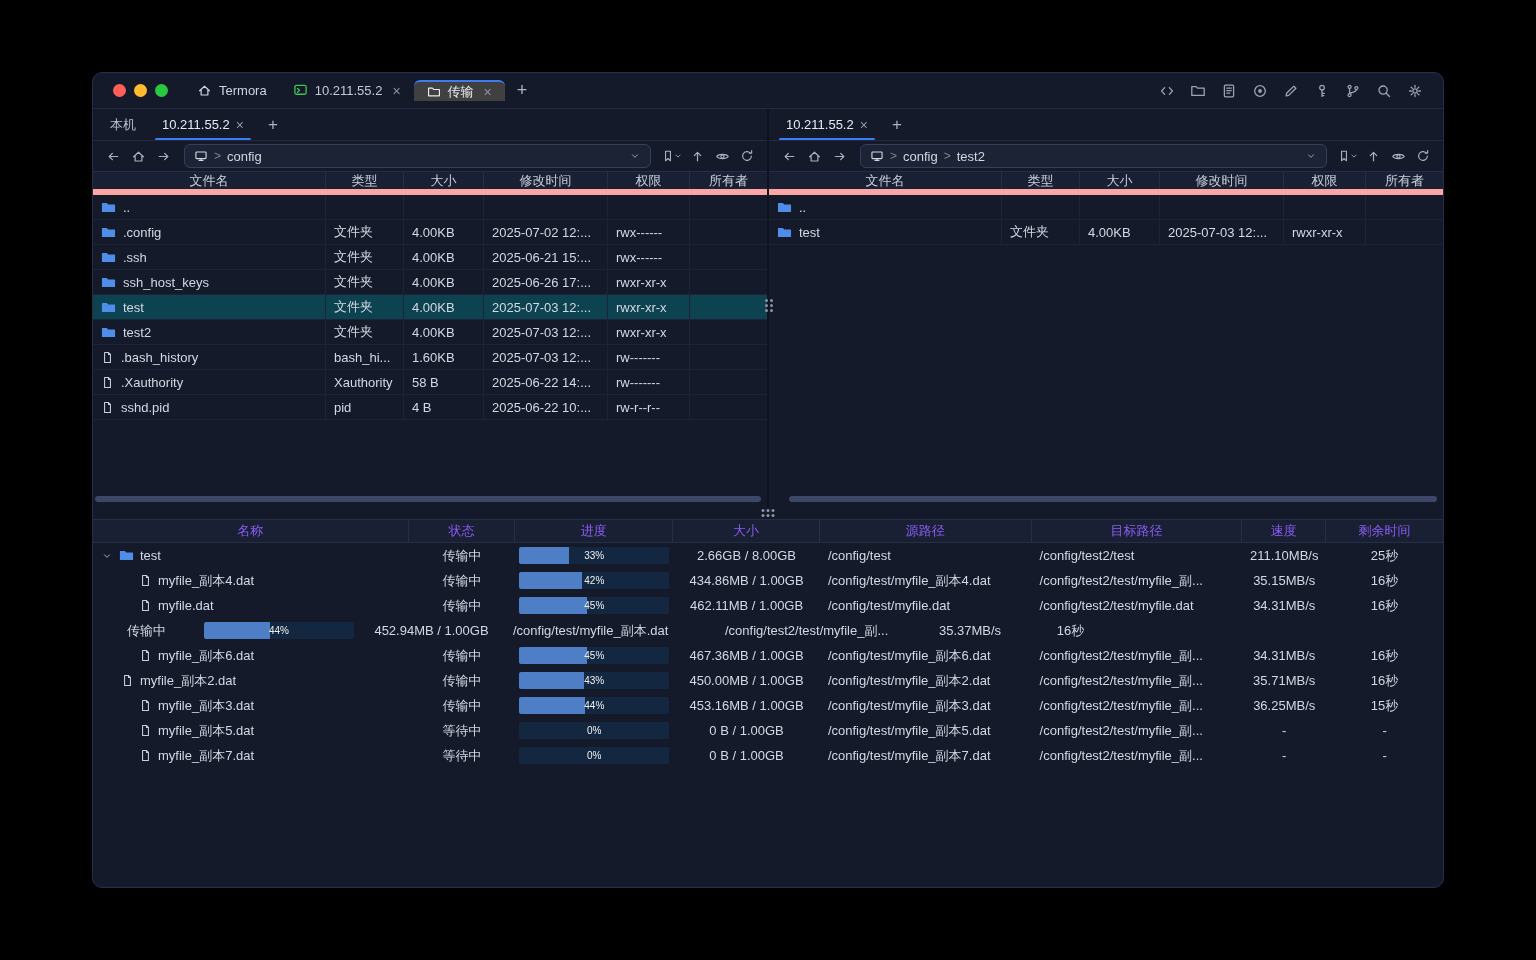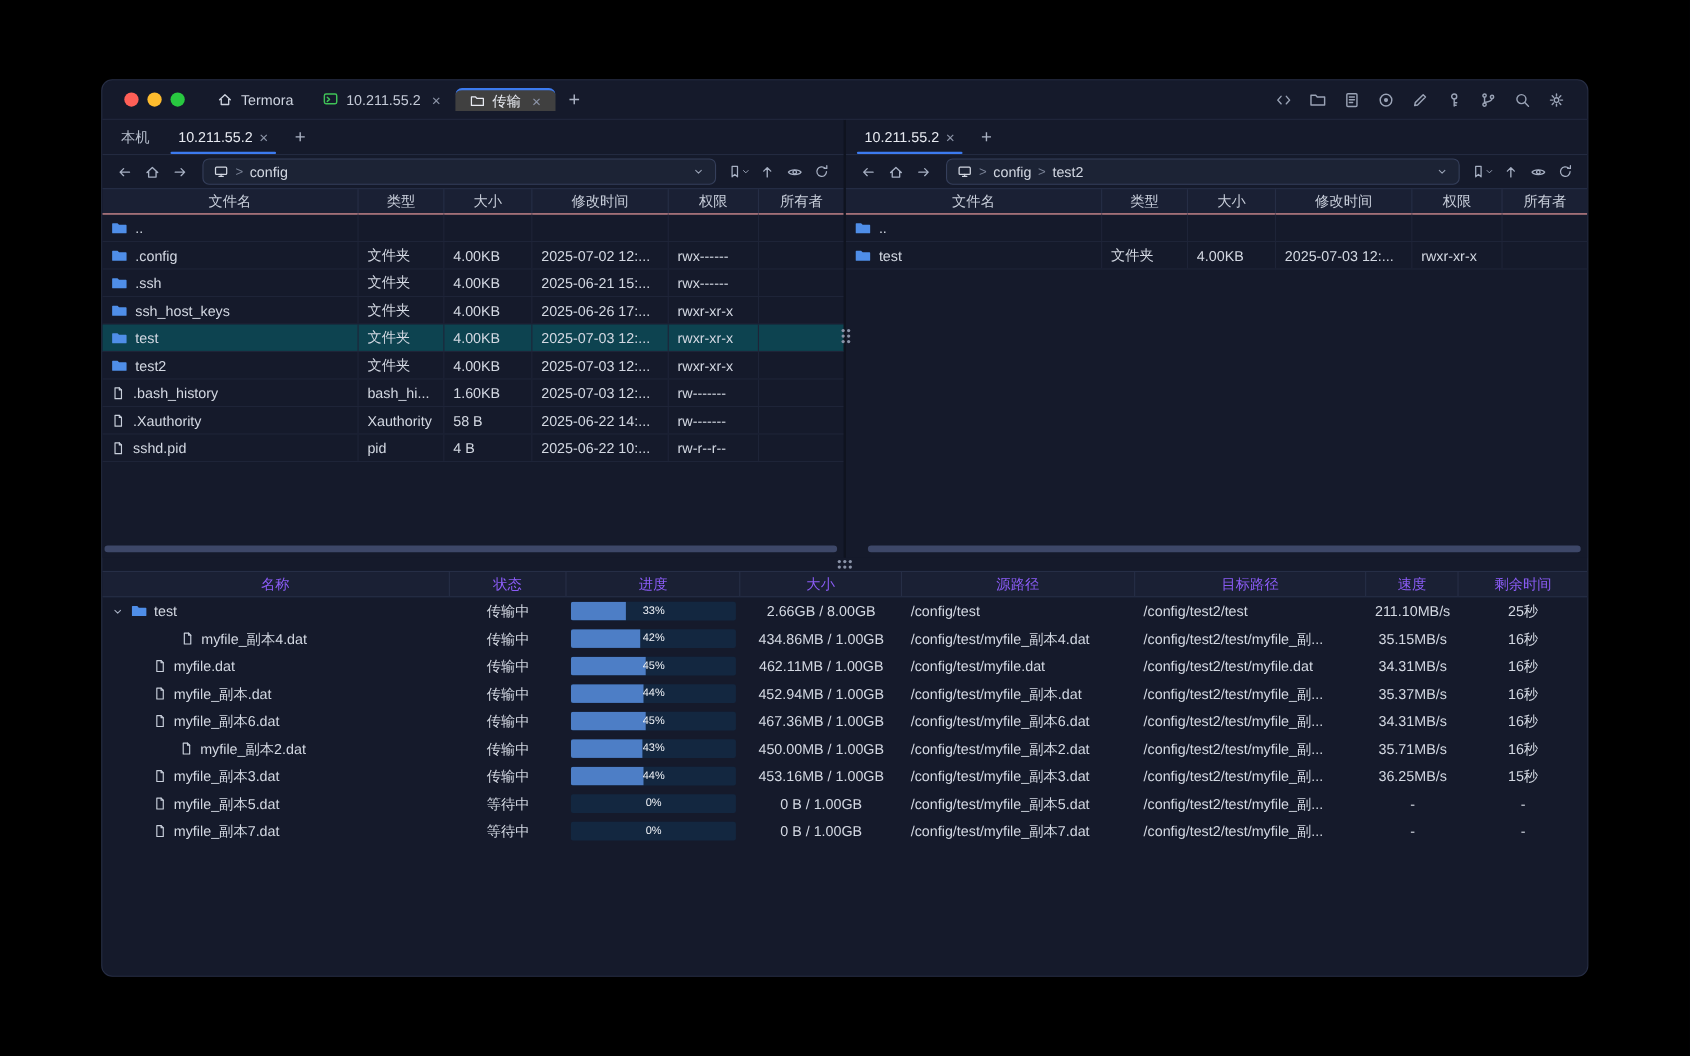--- a/index.html
+++ b/index.html
@@ -36,21 +36,21 @@
 .ptab.active:after{content:"";position:absolute;left:6px;right:6px;bottom:0;height:2px;background:#3c7bf0;border-radius:1px}
 .ptab .x{color:#8b93a6;font-size:14px}
 .ptab.plus{font-size:17px;color:#aab2c3;padding:0 11px}
 .nav{height:30px;flex:0 0 30px;display:flex;align-items:center;gap:1px;padding:0 8px}
 .nbtn{min-width:24px;height:24px;display:flex;align-items:center;justify-content:center;color:#a7b0c3;border-radius:4px}
 .nbtn.bk svg:last-child{width:10px;height:10px;margin-left:-2px}
 .crumb{flex:1;height:24px;margin:0 8px;background:#1c2335;border:1px solid #353f5b;border-radius:6px;
   display:flex;align-items:center;gap:6px;padding:0 9px;color:#d2d7e1;overflow:hidden}
 .crumb .sep{color:#7b8498;font-size:12px}
 .crumb-chev{margin-left:auto;color:#9aa3b6;display:flex}
-.thead{height:24px;flex:0 0 24px;display:flex;background:#1a2034;border-top:1px solid #262e46;border-bottom:1px solid #fca5a5}
+.thead{height:24px;flex:0 0 24px;display:flex;background:#1a2034;border-top:1px solid #262e46;border-bottom:6px solid #fca5a5}
 .hc{display:flex;align-items:center;justify-content:center;color:#c9cfdb;border-right:1px solid #262e46}
 .hc:last-child{border-right:none}
 .c0{width:233px}.c1{width:78px}.c2{width:80px}.c3{width:124px}.c4{width:82px}.c5{width:77px}
 .frow{height:25px;display:flex;border-bottom:1px solid #1e2438}
 .frow.sel{background:#0d4350}
 .fc{display:flex;align-items:center;padding:0 8px;border-right:1px solid #1e2438;overflow:hidden;white-space:nowrap}
 .fc:last-child{border-right:none}
 .fc.c0{gap:7px}
 .icon.folder{color:#4f8ee8}
 .icon.filec{color:#c9d0dc}
@@ -578,21 +578,21 @@
                 <span class="plabel">33%</span>
               </div>
             </div>
             <div class="tc t3 ctr">2.66GB / 8.00GB</div>
             <div class="tc t4">/config/test</div>
             <div class="tc t5">/config/test2/test</div>
             <div class="tc t6 ctr">211.10MB/s</div>
             <div class="tc t7 ctr">25秒</div>
           </div>
           <div class="trow">
-            <div class="tc t0" style="padding-left:71px">
+            <div class="tc t0" style="padding-left:46px">
               <span class="icon filec">
                 <svg viewBox="0 0 16 16" width="13" height="13" fill="none" stroke="currentColor" stroke-width="1.3" stroke-linecap="round" stroke-linejoin="round">
                   <path d="M4.4 1.9h4.8l2.4 2.4v9.8H4.4z"></path>
                   <path d="M9.2 1.9v2.4h2.4"></path>
                 </svg>
               </span>
               <span>myfile_副本4.dat</span>
             </div>
             <div class="tc t1 ctr">传输中</div>
             <div class="tc t2">
@@ -624,142 +624,133 @@
                 <span class="plabel">45%</span>
               </div>
             </div>
             <div class="tc t3 ctr">462.11MB / 1.00GB</div>
             <div class="tc t4">/config/test/myfile.dat</div>
             <div class="tc t5">/config/test2/test/myfile.dat</div>
             <div class="tc t6 ctr">34.31MB/s</div>
             <div class="tc t7 ctr">16秒</div>
           </div>
           <div class="trow">
+            <div class="tc t1 ctr">传输中</div>
+            <div class="tc t2">
+              <div class="ptrack">
+                <div class="pfill" style="width:44%"></div>
+                <span class="plabel">44%</span>
+              </div>
+            </div>
+            <div class="tc t3 ctr">452.94MB / 1.00GB</div>
+            <div class="tc t4">/config/test/myfile_副本.dat</div>
+            <div class="tc t5">/config/test2/test/myfile_副...</div>
+            <div class="tc t6 ctr">35.37MB/s</div>
+            <div class="tc t7 ctr">16秒</div>
+          </div>
+          <div class="trow">
             <div class="tc t0" style="padding-left:46px">
               <span class="icon filec">
                 <svg viewBox="0 0 16 16" width="13" height="13" fill="none" stroke="currentColor" stroke-width="1.3" stroke-linecap="round" stroke-linejoin="round">
                   <path d="M4.4 1.9h4.8l2.4 2.4v9.8H4.4z"></path>
                   <path d="M9.2 1.9v2.4h2.4"></path>
                 </svg>
               </span>
-              <span>myfile_副本.dat</span>
+              <span>myfile_副本6.dat</span>
             </div>
             <div class="tc t1 ctr">传输中</div>
             <div class="tc t2">
               <div class="ptrack">
-                <div class="pfill" style="width:44%"></div>
-                <span class="plabel">44%</span>
-              </div>
-            </div>
-            <div class="tc t3 ctr">452.94MB / 1.00GB</div>
-            <div class="tc t4">/config/test/myfile_副本.dat</div>
+                <div class="pfill" style="width:45%"></div>
+                <span class="plabel">45%</span>
+              </div>
+            </div>
+            <div class="tc t3 ctr">467.36MB / 1.00GB</div>
+            <div class="tc t4">/config/test/myfile_副本6.dat</div>
             <div class="tc t5">/config/test2/test/myfile_副...</div>
-            <div class="tc t6 ctr">35.37MB/s</div>
+            <div class="tc t6 ctr">34.31MB/s</div>
+            <div class="tc t7 ctr">16秒</div>
+          </div>
+          <div class="trow">
+            <div class="tc t0" style="padding-left:28px">
+              <span class="icon filec">
+                <svg viewBox="0 0 16 16" width="13" height="13" fill="none" stroke="currentColor" stroke-width="1.3" stroke-linecap="round" stroke-linejoin="round">
+                  <path d="M4.4 1.9h4.8l2.4 2.4v9.8H4.4z"></path>
+                  <path d="M9.2 1.9v2.4h2.4"></path>
+                </svg>
+              </span>
+              <span>myfile_副本2.dat</span>
+            </div>
+            <div class="tc t1 ctr">传输中</div>
+            <div class="tc t2">
+              <div class="ptrack">
+                <div class="pfill" style="width:43%"></div>
+                <span class="plabel">43%</span>
+              </div>
+            </div>
+            <div class="tc t3 ctr">450.00MB / 1.00GB</div>
+            <div class="tc t4">/config/test/myfile_副本2.dat</div>
+            <div class="tc t5">/config/test2/test/myfile_副...</div>
+            <div class="tc t6 ctr">35.71MB/s</div>
             <div class="tc t7 ctr">16秒</div>
           </div>
           <div class="trow">
             <div class="tc t0" style="padding-left:46px">
               <span class="icon filec">
                 <svg viewBox="0 0 16 16" width="13" height="13" fill="none" stroke="currentColor" stroke-width="1.3" stroke-linecap="round" stroke-linejoin="round">
                   <path d="M4.4 1.9h4.8l2.4 2.4v9.8H4.4z"></path>
                   <path d="M9.2 1.9v2.4h2.4"></path>
                 </svg>
               </span>
-              <span>myfile_副本6.dat</span>
+              <span>myfile_副本3.dat</span>
             </div>
             <div class="tc t1 ctr">传输中</div>
             <div class="tc t2">
               <div class="ptrack">
-                <div class="pfill" style="width:45%"></div>
-                <span class="plabel">45%</span>
-              </div>
-            </div>
-            <div class="tc t3 ctr">467.36MB / 1.00GB</div>
-            <div class="tc t4">/config/test/myfile_副本6.dat</div>
+                <div class="pfill" style="width:44%"></div>
+                <span class="plabel">44%</span>
+              </div>
+            </div>
+            <div class="tc t3 ctr">453.16MB / 1.00GB</div>
+            <div class="tc t4">/config/test/myfile_副本3.dat</div>
             <div class="tc t5">/config/test2/test/myfile_副...</div>
-            <div class="tc t6 ctr">34.31MB/s</div>
-            <div class="tc t7 ctr">16秒</div>
-          </div>
-          <div class="trow">
-            <div class="tc t0" style="padding-left:70px">
-              <span class="icon filec">
-                <svg viewBox="0 0 16 16" width="13" height="13" fill="none" stroke="currentColor" stroke-width="1.3" stroke-linecap="round" stroke-linejoin="round">
-                  <path d="M4.4 1.9h4.8l2.4 2.4v9.8H4.4z"></path>
-                  <path d="M9.2 1.9v2.4h2.4"></path>
-                </svg>
-              </span>
-              <span>myfile_副本2.dat</span>
-            </div>
-            <div class="tc t1 ctr">传输中</div>
-            <div class="tc t2">
-              <div class="ptrack">
-                <div class="pfill" style="width:43%"></div>
-                <span class="plabel">43%</span>
-              </div>
-            </div>
-            <div class="tc t3 ctr">450.00MB / 1.00GB</div>
-            <div class="tc t4">/config/test/myfile_副本2.dat</div>
-            <div class="tc t5">/config/test2/test/myfile_副...</div>
-            <div class="tc t6 ctr">35.71MB/s</div>
-            <div class="tc t7 ctr">16秒</div>
+            <div class="tc t6 ctr">36.25MB/s</div>
+            <div class="tc t7 ctr">15秒</div>
           </div>
           <div class="trow">
             <div class="tc t0" style="padding-left:46px">
               <span class="icon filec">
                 <svg viewBox="0 0 16 16" width="13" height="13" fill="none" stroke="currentColor" stroke-width="1.3" stroke-linecap="round" stroke-linejoin="round">
                   <path d="M4.4 1.9h4.8l2.4 2.4v9.8H4.4z"></path>
                   <path d="M9.2 1.9v2.4h2.4"></path>
                 </svg>
               </span>
-              <span>myfile_副本3.dat</span>
-            </div>
-            <div class="tc t1 ctr">传输中</div>
-            <div class="tc t2">
-              <div class="ptrack">
-                <div class="pfill" style="width:44%"></div>
-                <span class="plabel">44%</span>
-              </div>
-            </div>
-            <div class="tc t3 ctr">453.16MB / 1.00GB</div>
-            <div class="tc t4">/config/test/myfile_副本3.dat</div>
+              <span>myfile_副本5.dat</span>
+            </div>
+            <div class="tc t1 ctr">等待中</div>
+            <div class="tc t2">
+              <div class="ptrack">
+                <div class="pfill" style="width:0%"></div>
+                <span class="plabel">0%</span>
+              </div>
+            </div>
+            <div class="tc t3 ctr">0 B / 1.00GB</div>
+            <div class="tc t4">/config/test/myfile_副本5.dat</div>
             <div class="tc t5">/config/test2/test/myfile_副...</div>
-            <div class="tc t6 ctr">36.25MB/s</div>
-            <div class="tc t7 ctr">15秒</div>
+            <div class="tc t6 ctr">-</div>
+            <div class="tc t7 ctr">-</div>
           </div>
           <div class="trow">
             <div class="tc t0" style="padding-left:46px">
               <span class="icon filec">
                 <svg viewBox="0 0 16 16" width="13" height="13" fill="none" stroke="currentColor" stroke-width="1.3" stroke-linecap="round" stroke-linejoin="round">
                   <path d="M4.4 1.9h4.8l2.4 2.4v9.8H4.4z"></path>
                   <path d="M9.2 1.9v2.4h2.4"></path>
                 </svg>
               </span>
-              <span>myfile_副本5.dat</span>
-            </div>
-            <div class="tc t1 ctr">等待中</div>
-            <div class="tc t2">
-              <div class="ptrack">
-                <div class="pfill" style="width:0%"></div>
-                <span class="plabel">0%</span>
-              </div>
-            </div>
-            <div class="tc t3 ctr">0 B / 1.00GB</div>
-            <div class="tc t4">/config/test/myfile_副本5.dat</div>
-            <div class="tc t5">/config/test2/test/myfile_副...</div>
-            <div class="tc t6 ctr">-</div>
-            <div class="tc t7 ctr">-</div>
-          </div>
-          <div class="trow">
-            <div class="tc t0" style="padding-left:46px">
-              <span class="icon filec">
-                <svg viewBox="0 0 16 16" width="13" height="13" fill="none" stroke="currentColor" stroke-width="1.3" stroke-linecap="round" stroke-linejoin="round">
-                  <path d="M4.4 1.9h4.8l2.4 2.4v9.8H4.4z"></path>
-                  <path d="M9.2 1.9v2.4h2.4"></path>
-                </svg>
-              </span>
               <span>myfile_副本7.dat</span>
             </div>
             <div class="tc t1 ctr">等待中</div>
             <div class="tc t2">
               <div class="ptrack">
                 <div class="pfill" style="width:0%"></div>
                 <span class="plabel">0%</span>
               </div>
             </div>
             <div class="tc t3 ctr">0 B / 1.00GB</div>

